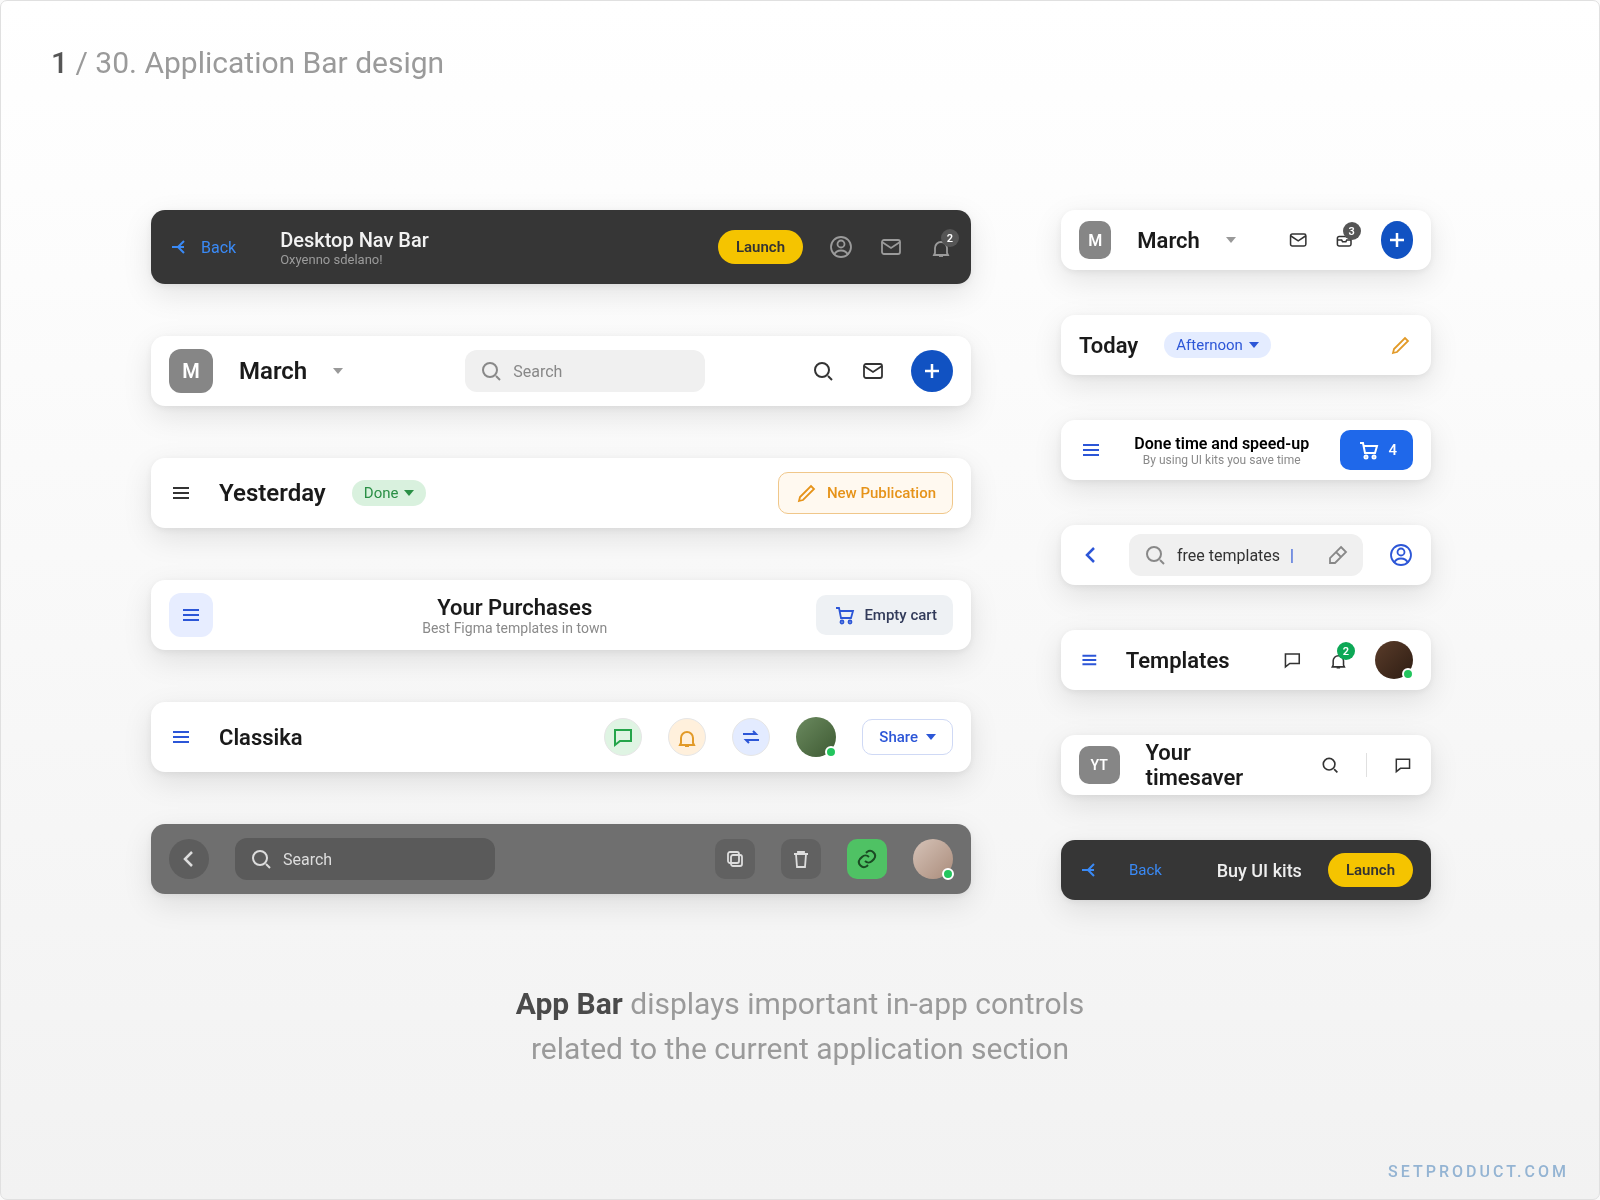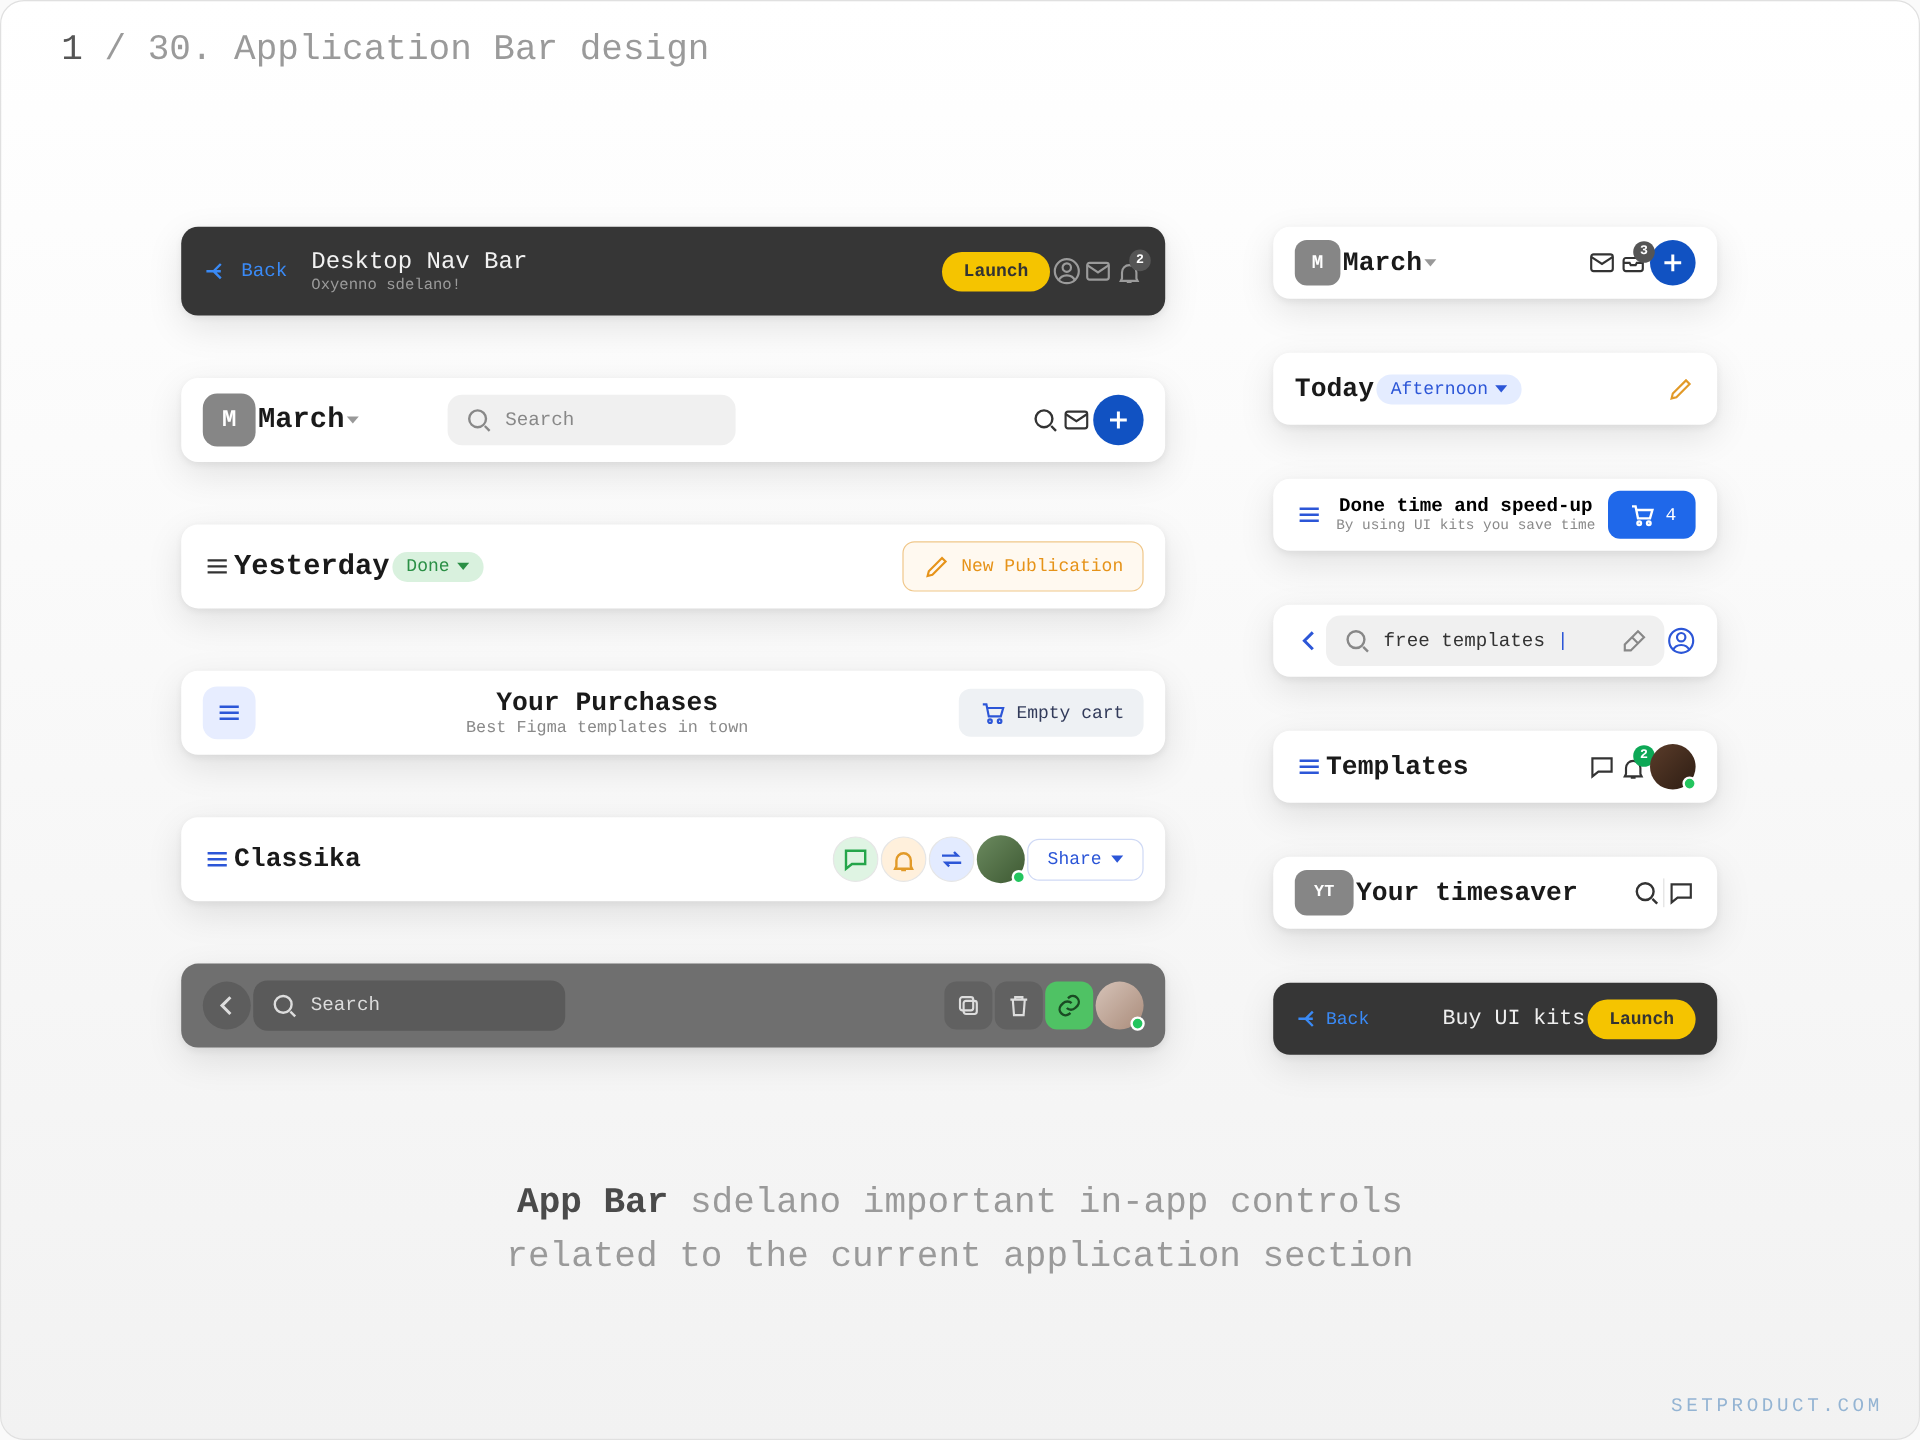--- a/index.html
+++ b/index.html
@@ -7,25 +7,24 @@
   font-family: -apple-system, BlinkMacSystemFont, "Segoe UI", Roboto, Helvetica, Arial, sans-serif;
   background: #fafafa;
   width: 1600px;
   height: 1200px;
   position: relative;
   overflow: hidden;
 }
 .frame {
   position: absolute;
   inset: 0;
-  border-radius: 20px;
+  border-radius: 7px;
   background: linear-gradient(to bottom, #ffffff 0%, #f2f2f2 100%);
   border: 1px solid #e0e0e0;
-  padding: 24px 50px;
-  font-family: Liberation Mono, monospace;
+  padding: 44px 50px;
 }
 .header {
   color: #9a9a9a;
   font-size: 30px;
   font-weight: 400;
 }
 .header .bold { color: #555; font-weight: 500; }
 
 .cols {
   display: flex;
@@ -37,21 +36,21 @@
 .right { width: 370px; display: flex; flex-direction: column; gap: 45px; }
 
 .bar {
   height: 70px;
   border-radius: 14px;
   background: #fff;
   box-shadow: 0 10px 30px rgba(0,0,0,0.10), 0 2px 6px rgba(0,0,0,0.06);
   display: flex;
   align-items: center;
   padding: 0 18px;
-  gap: 2px;
+  gap: 26px;
 }
 .bar.right-bar { height: 60px; }
 .bar.dark { background: #363636; }
 .bar.grey { background: #6f6f6f; }
 
 .icon { display:inline-flex; width: 24px; height: 24px; align-items:center; justify-content:center; }
 .icon svg { width: 100%; height: 100%; }
 
 .sq-btn {
   width: 44px; height: 44px; border-radius: 12px;
@@ -505,18 +504,18 @@
         </div>
         <div class="pill-btn" style="background:#f5c400;color:#333;">
           <span>Launch</span>
         </div>
       </div>
 
     </div>
   </div>
 
   <div class="caption">
-    <b>App Bar</b><span> sdelano important in-app controls</span><br>
+    <b>App Bar</b><span> displays important in-app controls</span><br>
     <span>related to the current application section</span>
   </div>
 
   <div class="watermark">SETPRODUCT.COM</div>
 </div>
 
 </body></html>

